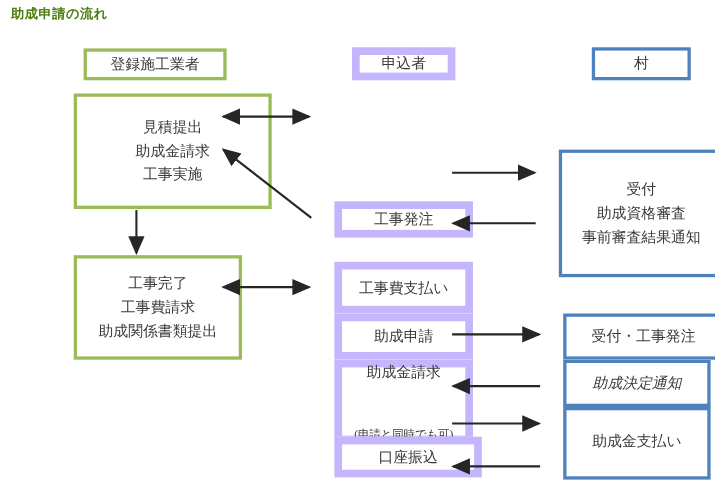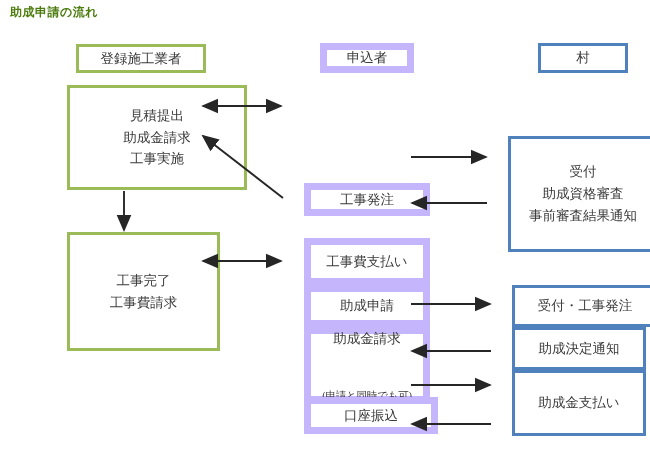--- a/index.html
+++ b/index.html
@@ -73,23 +73,24 @@
   <div class="box blue hdr" style="left:518px; top:43px; width:90px; height:30px;">
     <span class="ln">村</span>
   </div>
 
   <div class="box green" style="left:47px; top:85px; width:180px; height:105px;">
     <span class="ln">見積提出</span>
     <span class="ln">助成金請求</span>
     <span class="ln">工事実施</span>
   </div>
 
-  <div class="box green" style="left:47px; top:232px; width:153px; height:119px;">
+  <div class="box green" style="left:47px; top:232px; width:153px; height:95px;">
     <span class="ln">工事完了</span>
     <span class="ln">工事費請求</span>
+    <span class="ln">助成関係書類提出</span>
   </div>
 
 
   <div class="box red" style="left:284px; top:238px; width:126px; height:47px;">
     <span class="ln">工事費支払い</span>
   </div>
 
   <div class="box red" style="left:284px; top:183px; width:126px; height:33px;">
     <span class="ln">工事発注</span>
   </div>
@@ -110,25 +111,25 @@
   <div class="box blue" style="left:488px; top:136px; width:150px; height:116px;">
     <span class="ln">受付</span>
     <span class="ln">助成資格審査</span>
     <span class="ln">事前審査結果通知</span>
   </div>
 
   <div class="box blue" style="left:492px; top:285px; width:146px; height:42px;">
     <span class="ln">受付・工事発注</span>
   </div>
 
-  <div class="box blue" style="left:492px; top:327px; width:134px; height:43px;">
+  <div class="box blue" style="left:492px; top:327px; width:134px; height:43px;font-style:italic;">
     <span class="ln">助成決定通知</span>
   </div>
 
-  <div class="box blue" style="left:492px; top:370px; width:134px; height:66px;">
+  <div class="box blue" style="left:492px; top:370px; width:134px; height:66px;font-family:Liberation Mono, monospace;">
     <span class="ln">助成金支払い</span>
   </div>
 
   <svg class="arrow" style="left:0; top:0; width:650px; height:454px;" viewBox="0 0 650 454">
     <defs>
       <marker id="ah" markerWidth="9" markerHeight="9" refX="8" refY="4.5" orient="auto" markerUnits="strokeWidth">
         <path d="M0,0.6 L9,4.5 L0,8.4 z" fill="#262626"></path>
       </marker>
       <marker id="ah-start" markerWidth="9" markerHeight="9" refX="1" refY="4.5" orient="auto" markerUnits="strokeWidth">
         <path d="M9,0.6 L0,4.5 L9,8.4 z" fill="#262626"></path>

